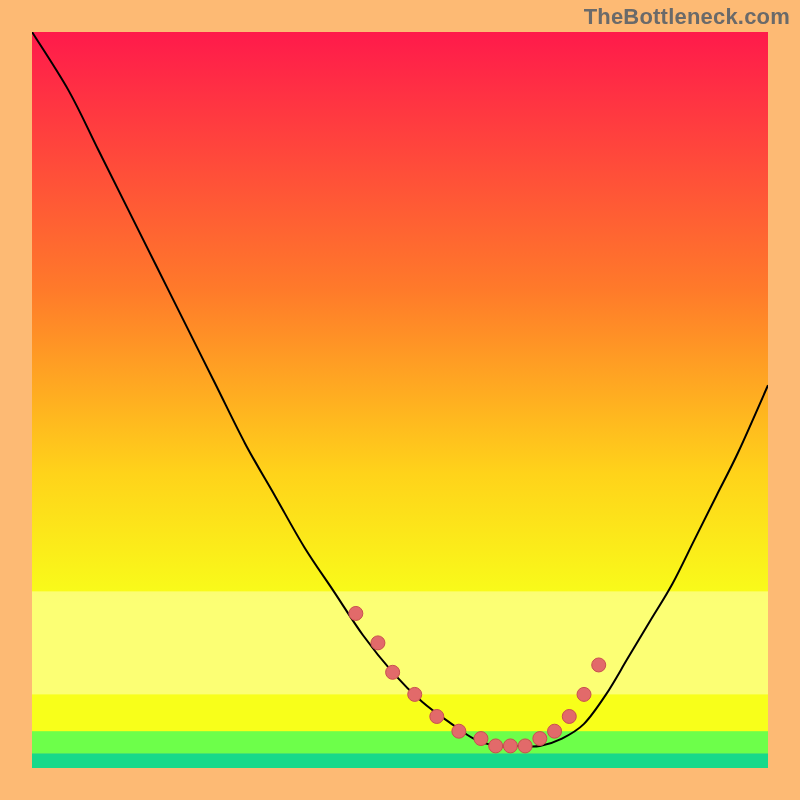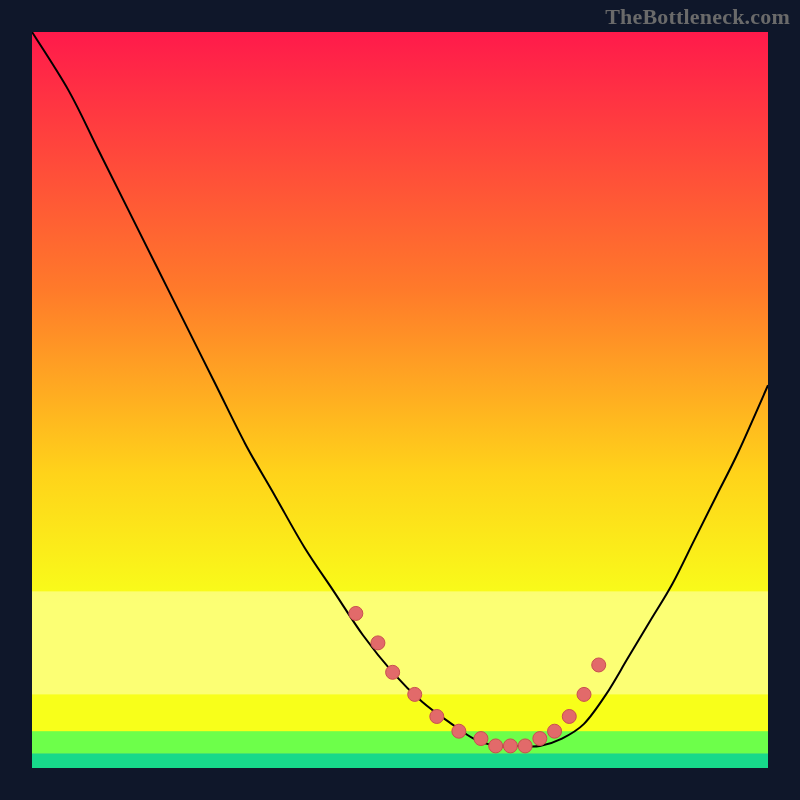--- a/index.html
+++ b/index.html
@@ -8,22 +8,21 @@
     width: 800px;
     height: 800px;
     background: #000000;
     overflow: hidden;
     font-family: Arial, Helvetica, sans-serif;
   }
   .outer {
     position: relative;
     width: 800px;
     height: 800px;
-    background: #0f172a;
-    font-family: Liberation Serif, serif;
+    background: #fdba74;
   }
   .watermark {
     position: absolute;
     top: 4px;
     right: 10px;
     font-size: 22px;
     font-weight: 600;
     color: #6a6a6a;
     letter-spacing: 0.2px;
     z-index: 10;

